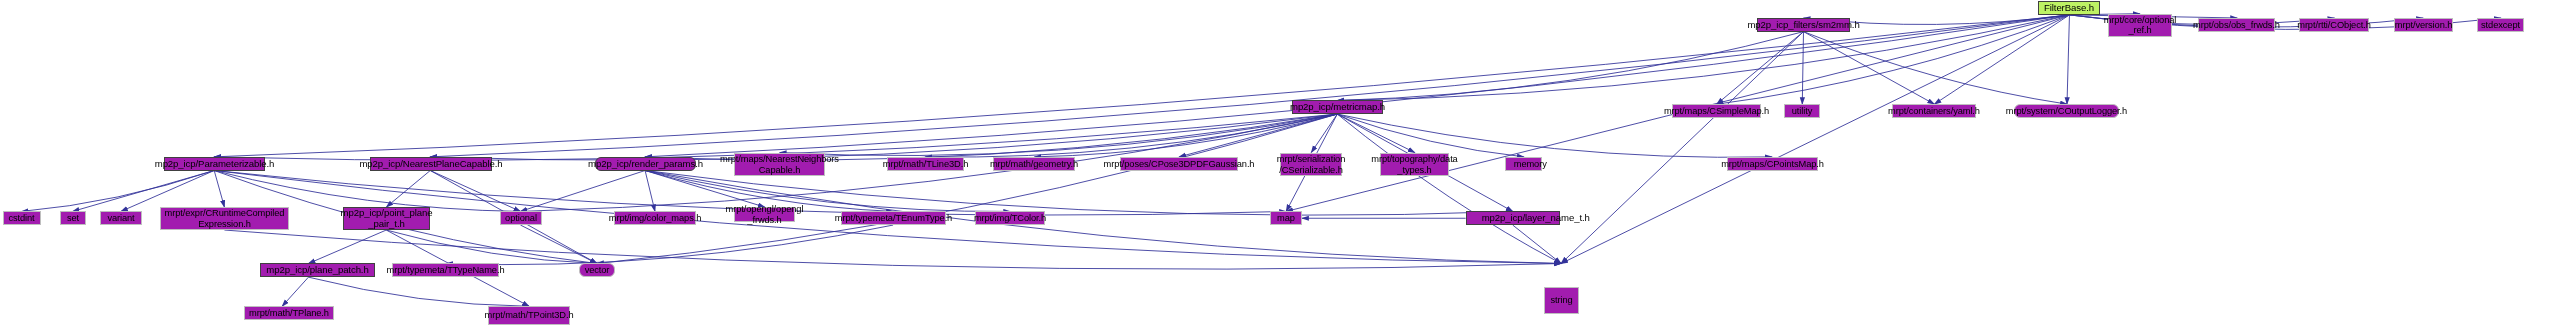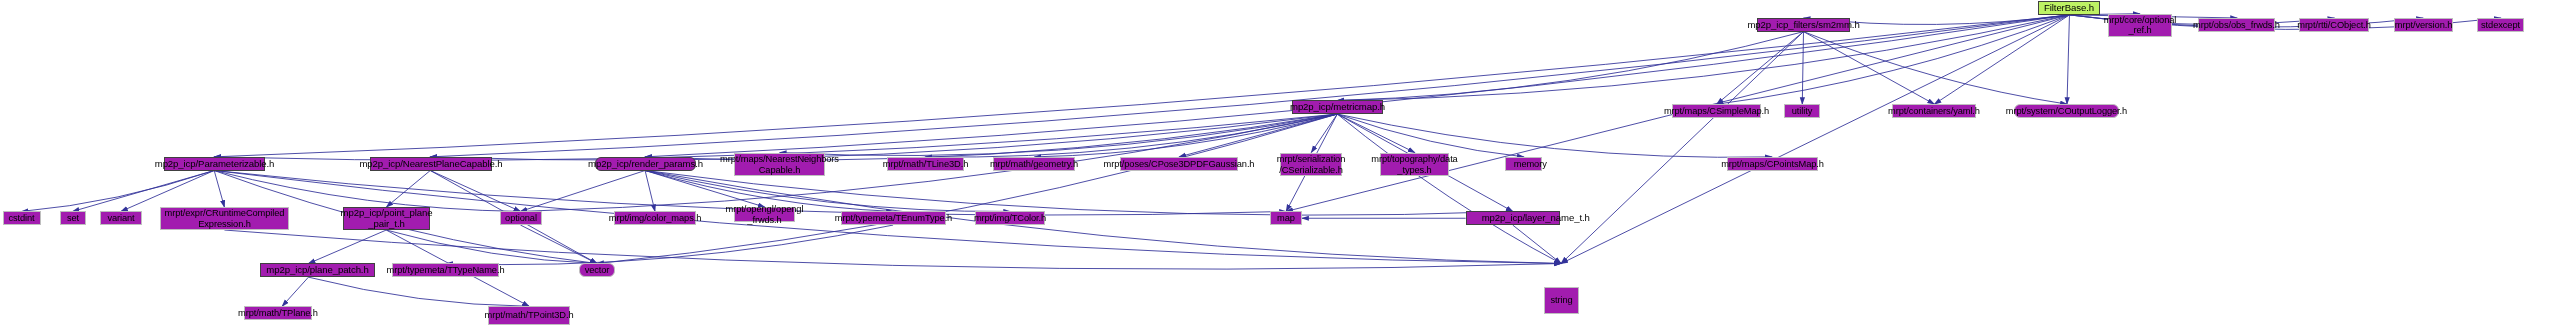--- a/index.html
+++ b/index.html
@@ -158,17 +158,17 @@
       <div class="node" style="left: 734px; top: 207px; width: 61px; height: 15px;">mrpt/opengl/opengl
 _frwds.h</div>
       <div class="node" style="left: 841px; top: 211px; width: 105px; height: 13.6px;">mrpt/typemeta/TEnumType.h</div>
       <div class="node" style="left: 975px; top: 211px; width: 70px; height: 13.6px;">mrpt/img/TColor.h</div>
       <div class="node" style="left: 1270px; top: 211px; width: 32px; height: 13.6px;">map</div>
       <div class="node bold" style="left: 1466px; top: 211px; width: 94px; height: 13.6px; padding-left: 48px;">mp2p_icp/layer_name_t.h</div>
       <div class="node bold" style="left: 260px; top: 263px; width: 115px; height: 13.6px;">mp2p_icp/plane_patch.h</div>
       <div class="node" style="left: 392px; top: 263px; width: 107px; height: 13.6px;">mrpt/typemeta/TTypeName.h</div>
       <div class="node" style="left: 579px; top: 263px; width: 36px; height: 13.6px; border-radius: 6px;">vector</div>
       <div class="node" style="left: 1544px; top: 263px; width: 35px; height: 27px; margin-top: 24px;">string</div>
-      <div class="node" style="left: 244px; top: 306px; width: 68px; height: 13.6px;">mrpt/math/TPlane.h</div>
+      <div class="node" style="left: 244px; top: 306px; width: 90px; height: 13.6px;">mrpt/math/TPlane.h</div>
       <div class="node" style="left: 488px; top: 306px; width: 82px; height: 19px;">mrpt/math/TPoint3D.h</div>
     </div>
 </div>
 
 
 </body></html>

